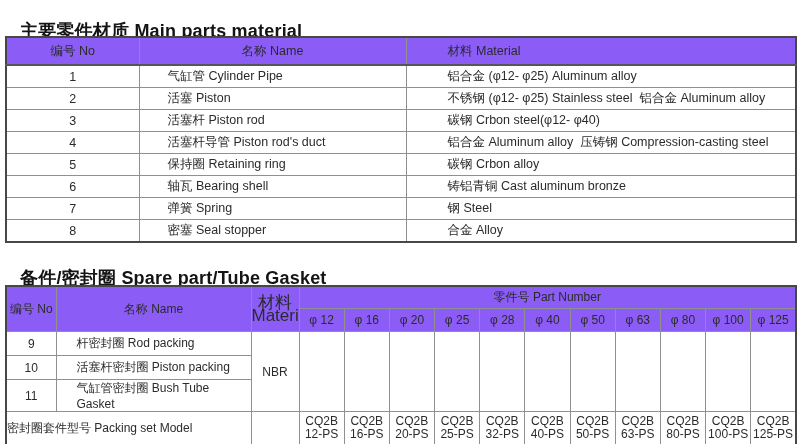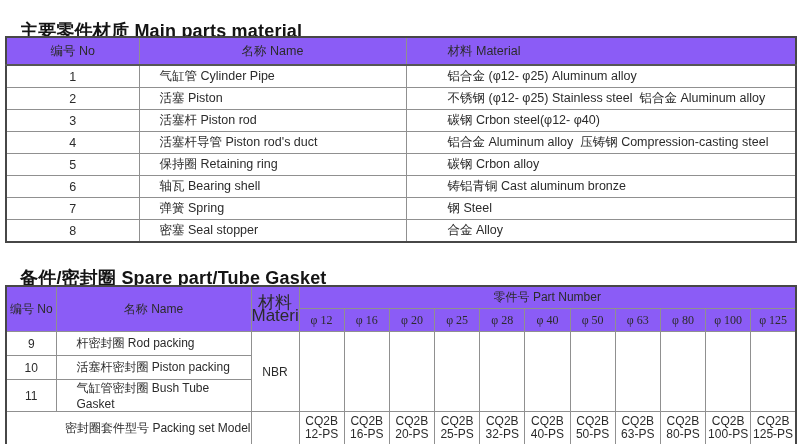--- a/index.html
+++ b/index.html
@@ -36,35 +36,35 @@
     vertical-align: middle;
     overflow: hidden;
     color: #2b2b2b;
   }
   thead th { background: #8b5cf6; }
 
   
   #main-table thead th { height: 26px; border-bottom: 2px solid #565656; }
   #main-table tbody td { height: 21px; }
   .center { text-align: center; }
-  #main-table .name { text-align: left; padding-left: 20px; }
+  #main-table .name { text-align: left; padding-left: 28px; }
   #main-table .mat  { text-align: left; padding-left: 41px; white-space: pre-wrap; }
 
   
   #spare-table th, #spare-table td { font-size: 12px; }
   #spare-table thead tr.top-hdr th { height: 21px; }
   #spare-table thead tr.size-hdr th { height: 22px; }
   #spare-table tbody td { height: 23px; }
   #spare-table .name { text-align: left; padding-left: 20px; }
   #spare-table .mat-hdr { white-space: pre-line; font-size: 17px; line-height: 13px; text-align: center; }
   #spare-table .nbr { text-align: center; }
   #spare-table tr.packing-row td { height: 32px; }
   .model { white-space: pre-line; font-size: 11.5px; line-height: 13.5px; text-align: center; }
-  .packing-label { text-align: right; }
-  .size-cell { text-align: center; font-family: Liberation Serif, serif; }
+  .packing-label { text-align: left; }
+  .size-cell { text-align: center; }
 </style>
 </head>
 <body>
 
 <h1 class="title" id="title-main">主要零件材质 Main parts material</h1>
 
 <table id="main-table">
   <colgroup>
     <col style="width:133px">
       <col style="width:267px">

